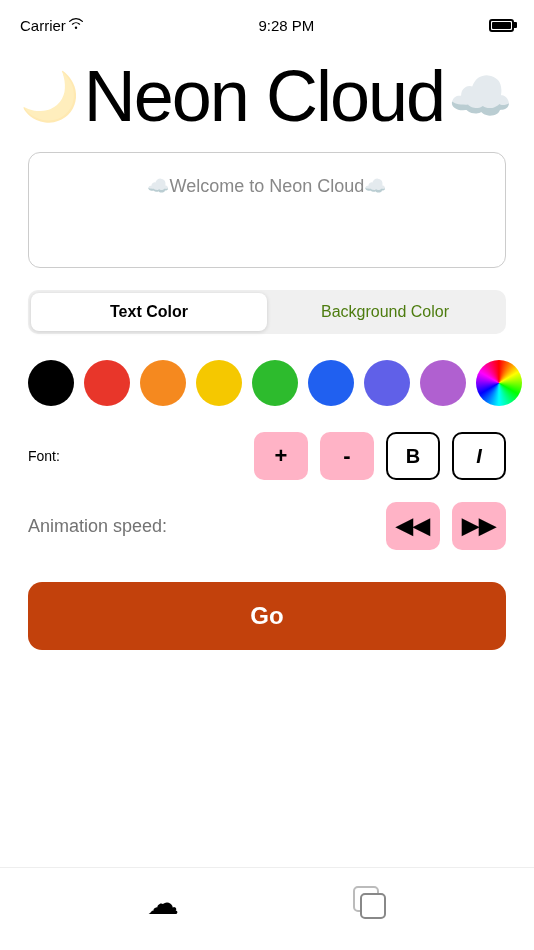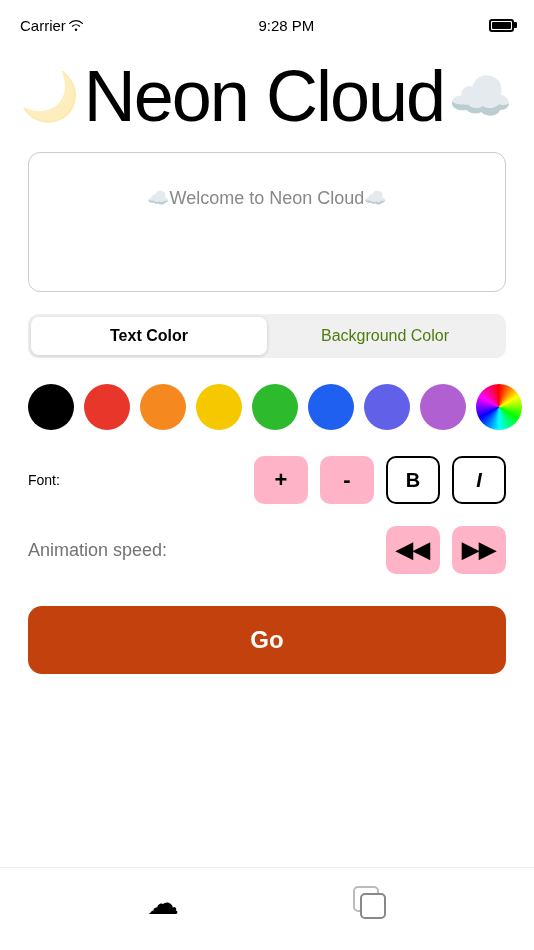--- a/index.html
+++ b/index.html
@@ -18,21 +18,21 @@
     
     .status-bar {
       display: flex;
       justify-content: space-between;
       align-items: center;
       padding: 12px 20px 6px 20px;
       height: 44px;
     }
     .status-carrier {
       display: flex;
-      align-items: center;
+      align-items: flex-start;
       gap: 2px;
       font-size: 15px;
       font-weight: 500;
     }
     .wifi-icon {
       display: inline-block;
       width: 16px;
       height: 12px;
     }
     .status-time {
@@ -97,21 +97,21 @@
       padding: 0 28px;
       display: flex;
       flex-direction: column;
       gap: 22px;
     }
 
     
     .text-input-box {
       border: 1.5px solid #ccc;
       border-radius: 12px;
-      padding: 34px 20px;
+      padding: 22px 20px;
       min-height: 110px;
       display: flex;
       align-items: flex-start;
     }
     .text-input-box textarea {
       width: 100%;
       border: none;
       outline: none;
       font-size: 18px;
       color: #888;

